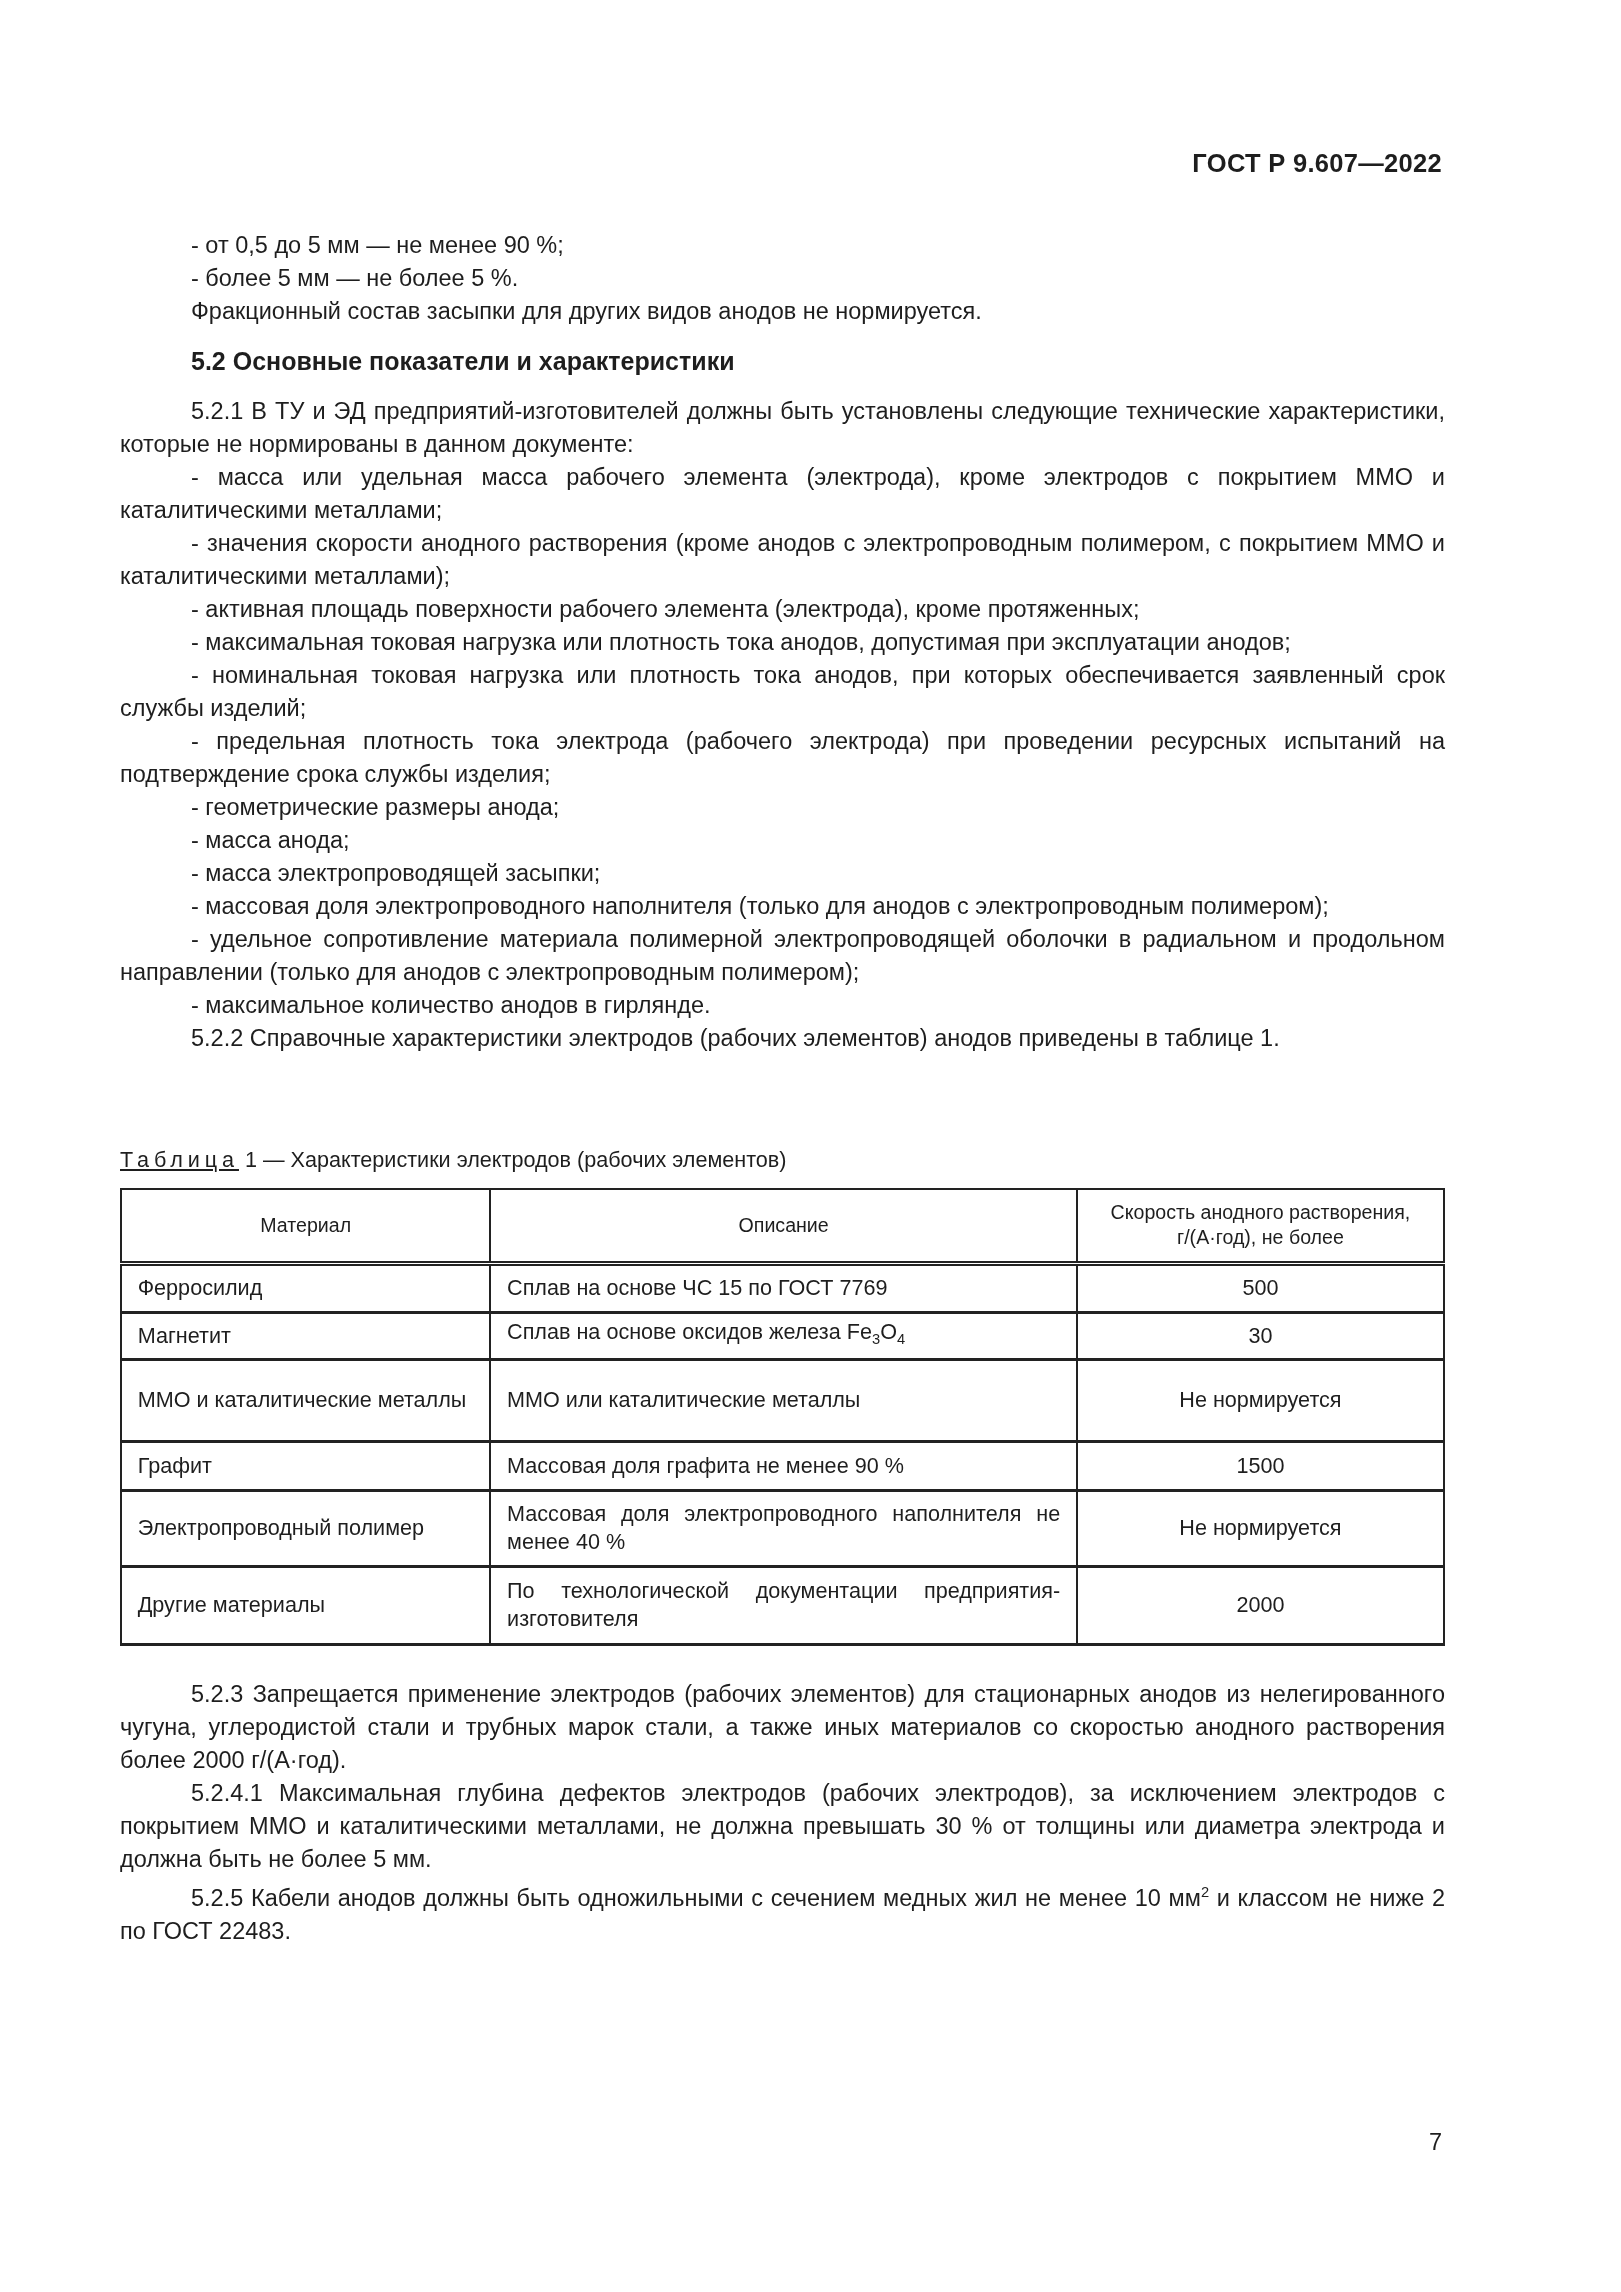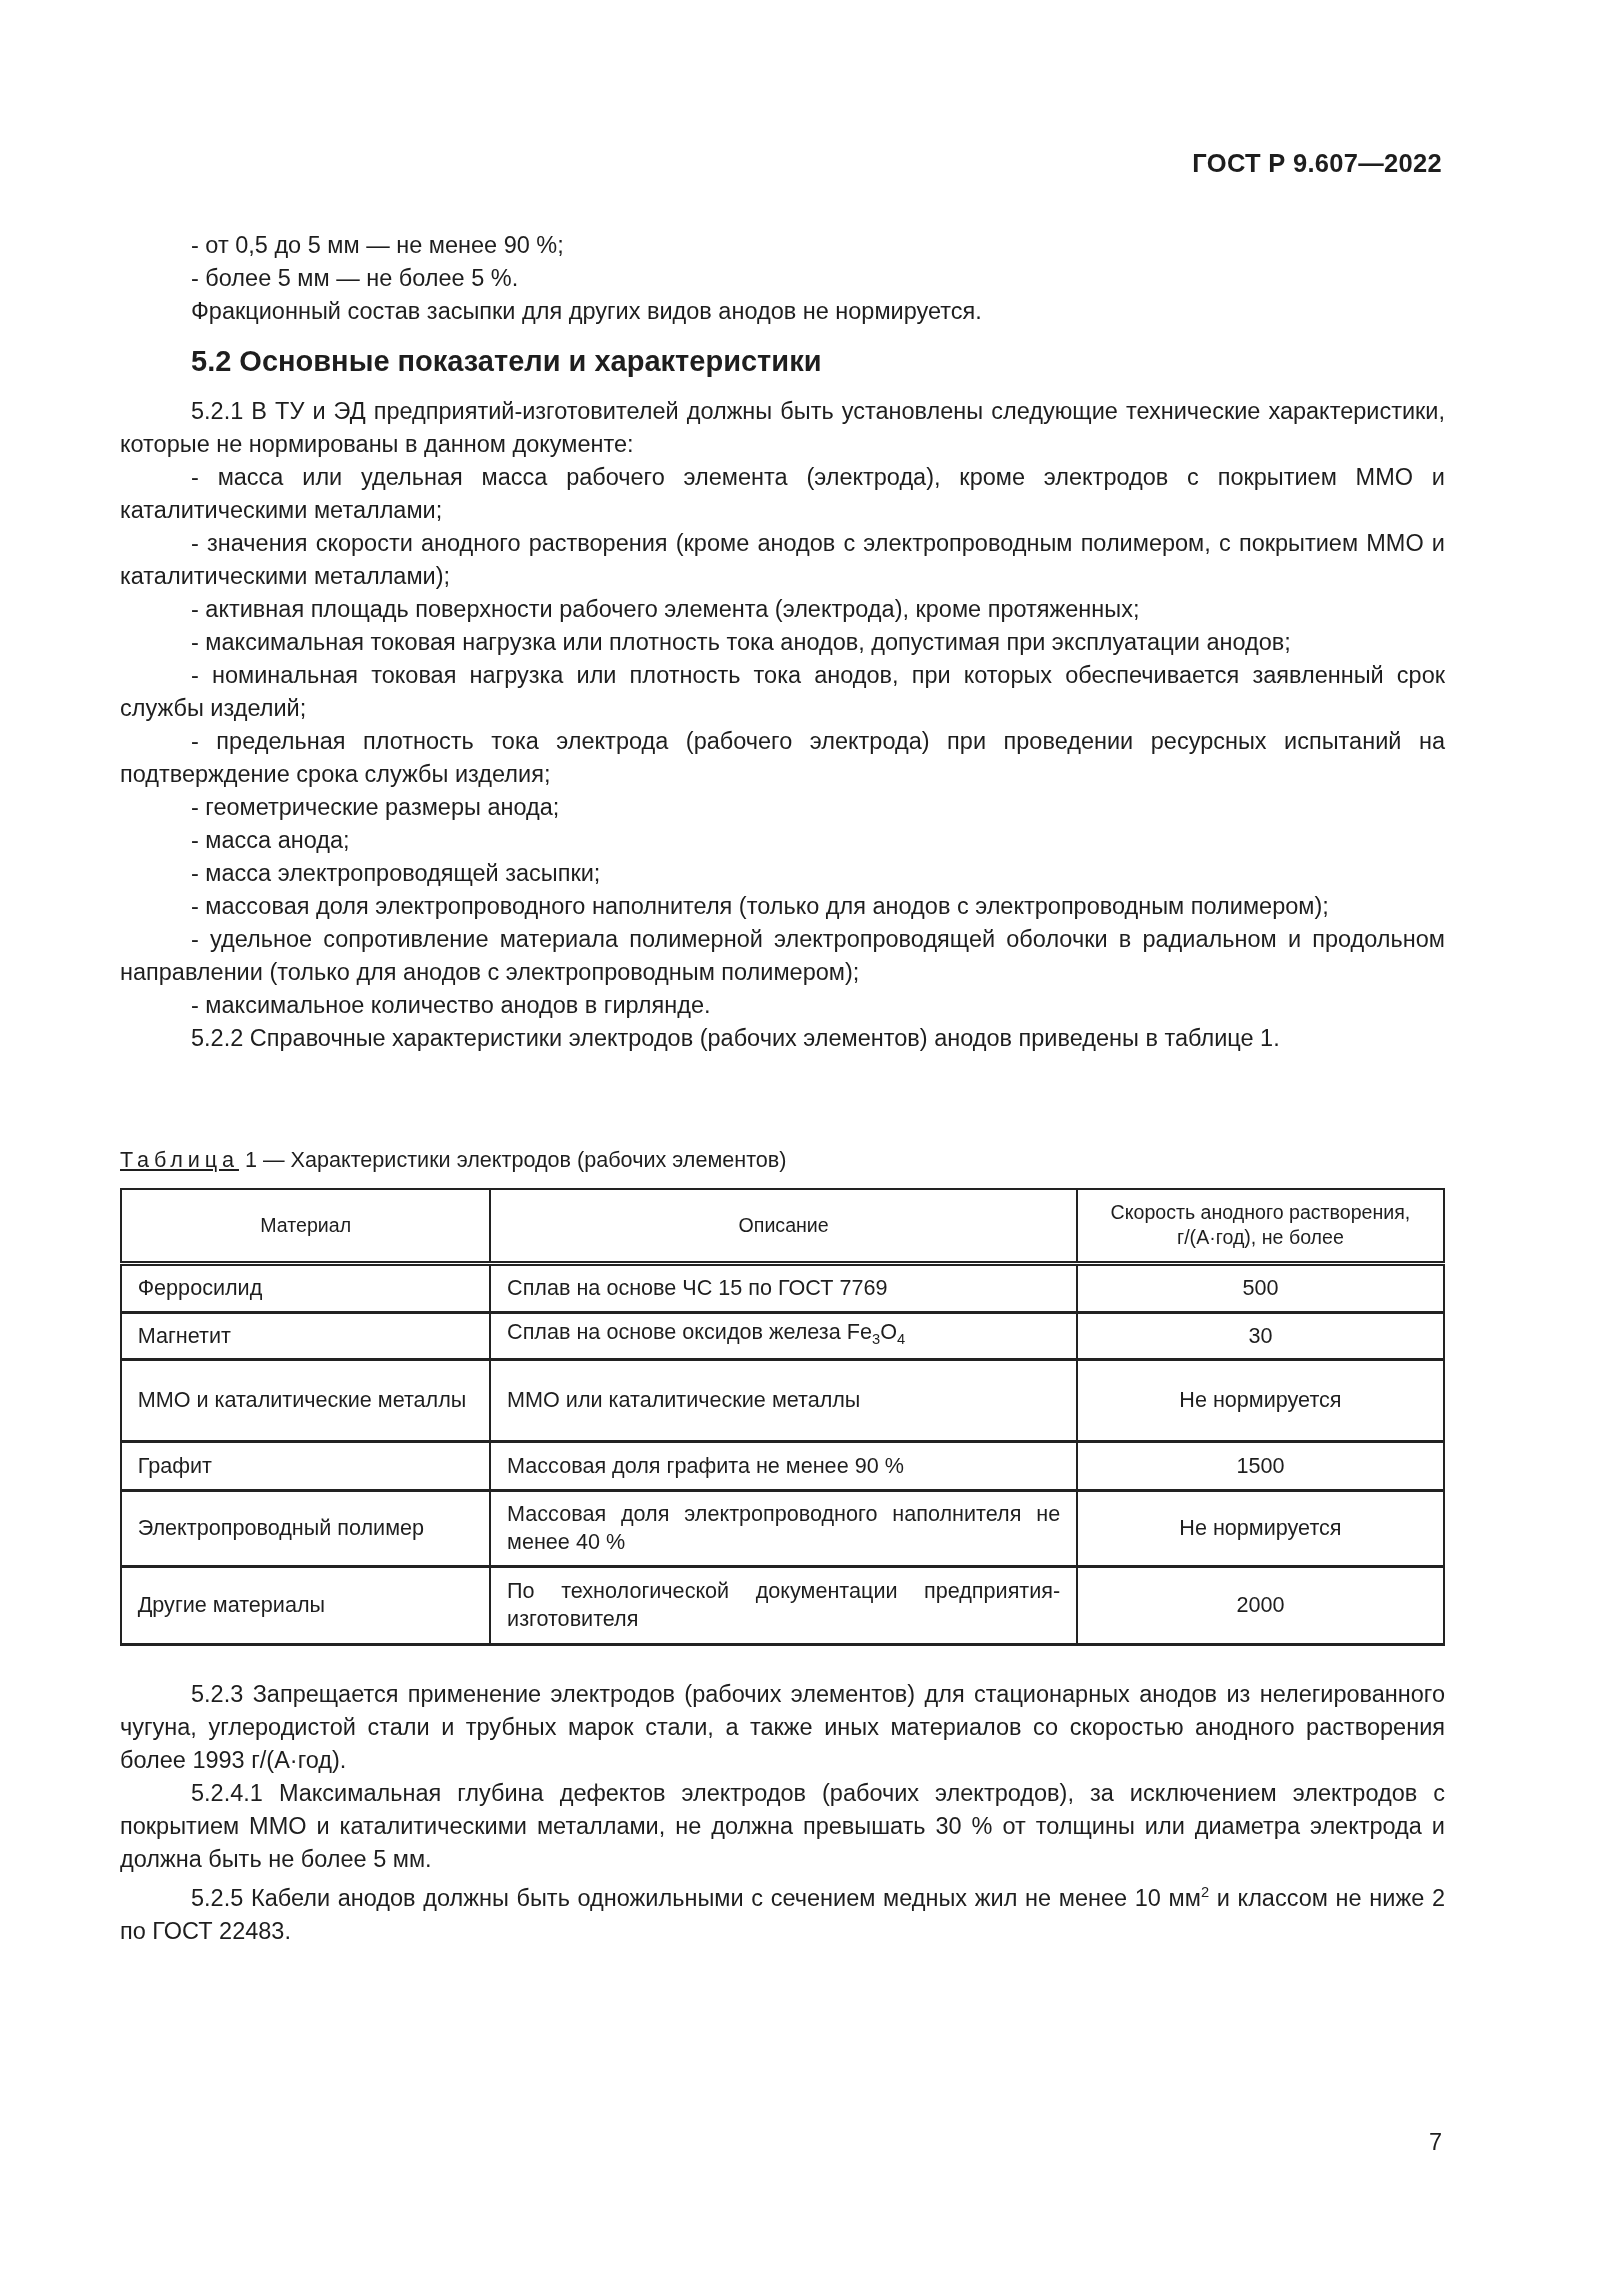--- a/index.html
+++ b/index.html
@@ -26,21 +26,21 @@
 
 <div class="page">
   <div class="hdr">ГОСТ Р 9.607—2022</div>
 
   <div class="blk" style="top:229px;">
     <p>-  от 0,5 до 5 мм — не менее 90 %;</p>
     <p>-  более 5 мм — не более 5 %.</p>
     <p>Фракционный состав засыпки для других видов анодов не нормируется.</p>
   </div>
 
-  <div class="blk" style="top:345px;font-weight:bold;font-size:29px;">
+  <div class="blk" style="top:345px;font-weight:bold;font-size:25px;">
     <p>5.2 Основные показатели и характеристики</p>
   </div>
 
   <div class="blk" style="top:395px;">
     <p>5.2.1 В ТУ и ЭД предприятий-изготовителей должны быть установлены следующие технические характеристики, которые не нормированы в данном документе:</p>
     <p>-  масса или удельная масса рабочего элемента (электрода), кроме электродов с покрытием ММО и каталитическими металлами;</p>
     <p>-  значения скорости анодного растворения (кроме анодов с электропроводным полимером, с покрытием ММО и каталитическими металлами);</p>
     <p>-  активная площадь поверхности рабочего элемента (электрода), кроме протяженных;</p>
     <p>-  максимальная токовая нагрузка или плотность тока анодов, допустимая при эксплуатации анодов;</p>
     <p>-  номинальная токовая нагрузка или плотность тока анодов, при которых обеспечивается заявленный срок службы изделий;</p>
@@ -99,20 +99,20 @@
       </tr>
       <tr class="r" style="height:78px;border-bottom:3.9px solid #222">
         <td>Другие материалы</td>
         <td class="j">По технологической документации предприятия-изготовителя</td>
         <td class="c">2000</td>
       </tr>
     </tbody>
   </table>
 
   <div class="blk" style="top:1678px;">
-    <p>5.2.3 Запрещается применение электродов (рабочих элементов) для стационарных анодов из нелегированного чугуна, углеродистой стали и трубных марок стали, а также иных материалов со скоростью анодного растворения более 1993 г/(А·год).</p>
+    <p>5.2.3 Запрещается применение электродов (рабочих элементов) для стационарных анодов из нелегированного чугуна, углеродистой стали и трубных марок стали, а также иных материалов со скоростью анодного растворения более 2000 г/(А·год).</p>
     <p>5.2.4.1 Максимальная глубина дефектов электродов (рабочих электродов), за исключением электродов с покрытием ММО и каталитическими металлами, не должна превышать 30 % от толщины или диаметра электрода и должна быть не более 5 мм.</p>
     <p><span>5.2.5 Кабели анодов должны быть одножильными с сечением медных жил не менее 10 мм</span><sup>2</sup><span> и классом не ниже 2 по ГОСТ 22483.</span></p>
   </div>
 
   <div class="pn">7</div>
 </div>
 
 
 </body></html>

